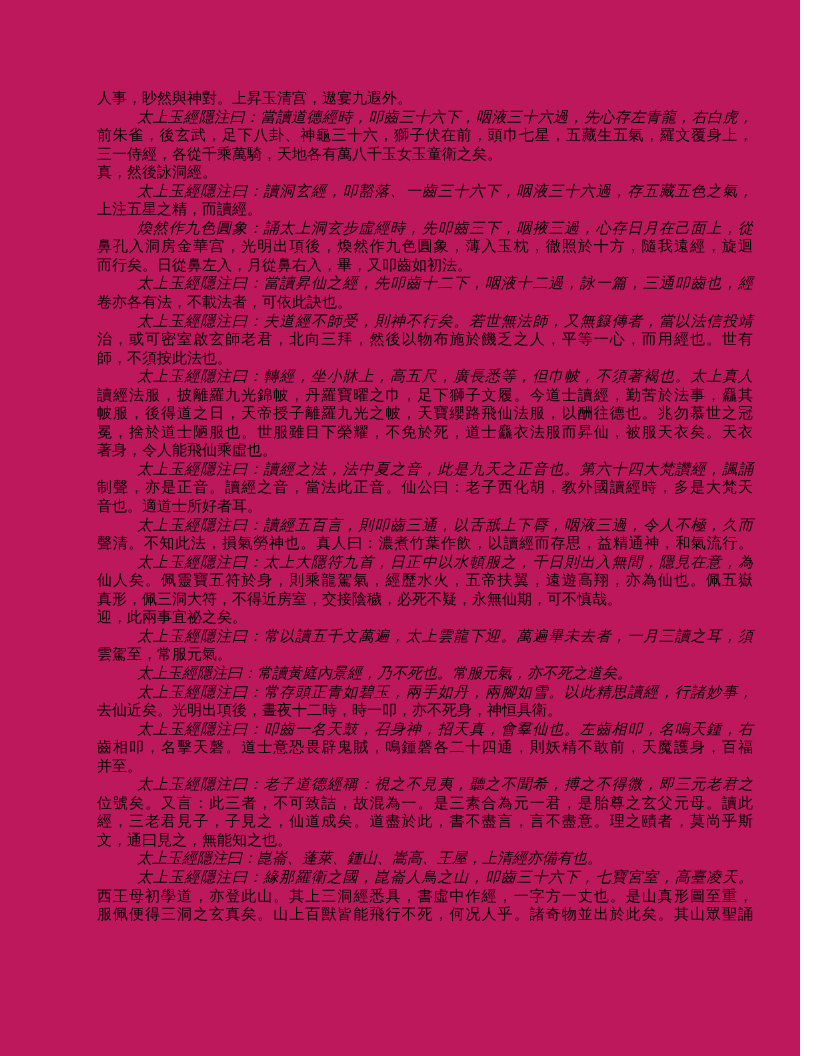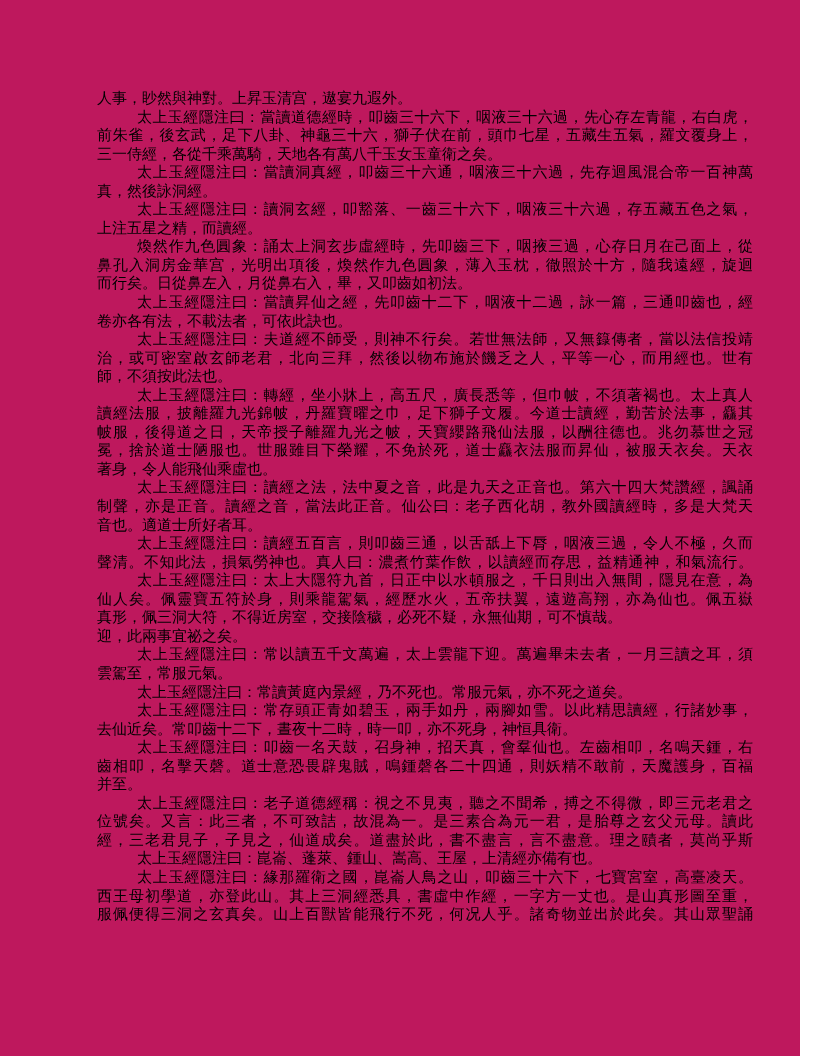--- a/index.html
+++ b/index.html
@@ -25,35 +25,35 @@
   }
   .line {
     height: 18.55px;
     line-height: 18.55px;
     text-align: justify;
     text-align-last: justify;
     letter-spacing: 0;
   }
   .line.indent {
     padding-left: 40px;
+    font-style: italic;
   }
   .line.last {
     text-align-last: left;
   }
 </style>
 </head>
 <body>
 
 <div class="page">
   <div class="textblock">
       <div class="line last">人事，眇然與神對。上昇玉清宫，遨宴九遐外。</div>
       <div class="line indent">太上玉經隱注曰：當讀道德經時，叩齒三十六下，咽液三十六過，先心存左青龍，右白虎，</div>
       <div class="line">前朱雀，後玄武，足下八卦、神龜三十六，獅子伏在前，頭巾七星，五藏生五氣，羅文覆身上，</div>
       <div class="line last">三一侍經，各從千乘萬騎，天地各有萬八千玉女玉童衛之矣。</div>
-      <div class="line indent">太上玉經隱注曰：當讀洞真經，叩齒三十六通，咽液三十六過，先存迴風混合帝一百神萬</div>
       <div class="line last">真，然後詠洞經。</div>
       <div class="line indent">太上玉經隱注曰：讀洞玄經，叩豁落、一齒三十六下，咽液三十六過，存五藏五色之氣，</div>
       <div class="line last">上注五星之精，而讀經。</div>
       <div class="line indent">煥然作九色圓象：誦太上洞玄步虛經時，先叩齒三下，咽掖三過，心存日月在己面上，從</div>
       <div class="line">鼻孔入洞房金華宫，光明出項後，煥然作九色圓象，薄入玉枕，徹照於十方，隨我遠經，旋迴</div>
       <div class="line last">而行矣。日從鼻左入，月從鼻右入，畢，又叩齒如初法。</div>
       <div class="line indent">太上玉經隱注曰：當讀昇仙之經，先叩齒十二下，咽液十二過，詠一篇，三通叩齒也，經</div>
       <div class="line last">卷亦各有法，不載法者，可依此訣也。</div>
       <div class="line indent">太上玉經隱注曰：夫道經不師受，則神不行矣。若世無法師，又無籙傳者，當以法信投靖</div>
       <div class="line">治，或可密室啟玄師老君，北向三拜，然後以物布施於饑乏之人，平等一心，而用經也。世有</div>
@@ -69,25 +69,26 @@
       <div class="line indent">太上玉經隱注曰：讀經五百言，則叩齒三通，以舌舐上下脣，咽液三過，令人不極，久而</div>
       <div class="line">聲清。不知此法，損氣勞神也。真人曰：濃煮竹葉作飲，以讀經而存思，益精通神，和氣流行。</div>
       <div class="line indent">太上玉經隱注曰：太上大隱符九首，日正中以水頓服之，千日則出入無間，隱見在意，為</div>
       <div class="line">仙人矣。佩靈寶五符於身，則乘龍駕氣，經歷水火，五帝扶翼，遠遊高翔，亦為仙也。佩五嶽</div>
       <div class="line last">真形，佩三洞大符，不得近房室，交接陰穢，必死不疑，永無仙期，可不慎哉。</div>
       <div class="line last">迎，此兩事宜祕之矣。</div>
       <div class="line indent">太上玉經隱注曰：常以讀五千文萬遍，太上雲龍下迎。萬遍畢未去者，一月三讀之耳，須</div>
       <div class="line last">雲駕至，常服元氣。</div>
       <div class="line indent last">太上玉經隱注曰：常讀黃庭內景經，乃不死也。常服元氣，亦不死之道矣。</div>
       <div class="line indent">太上玉經隱注曰：常存頭正青如碧玉，兩手如丹，兩腳如雪。以此精思讀經，行諸妙事，</div>
-      <div class="line last">去仙近矣。常叩齒十二下，晝夜十二時，時一叩，亦不死身，神恒具衛。</div>
+      <div class="line last">去仙近矣。光明出項後，晝夜十二時，時一叩，亦不死身，神恒具衛。</div>
       <div class="line indent">太上玉經隱注曰：叩齒一名天鼓，召身神，招天真，會羣仙也。左齒相叩，名鳴天鍾，右</div>
       <div class="line">齒相叩，名擊天磬。道士意恐畏辟鬼賊，鳴鍾磬各二十四通，則妖精不敢前，天魔護身，百福</div>
       <div class="line last">并至。</div>
       <div class="line indent">太上玉經隱注曰：老子道德經稱：視之不見夷，聽之不聞希，搏之不得微，即三元老君之</div>
       <div class="line">位號矣。又言：此三者，不可致詰，故混為一。是三素合為元一君，是胎尊之玄父元母。讀此</div>
       <div class="line">經，三老君見子，子見之，仙道成矣。道盡於此，書不盡言，言不盡意。理之賾者，莫尚乎斯</div>
+      <div class="line last">文，通曰見之，無能知之也。</div>
       <div class="line indent last">太上玉經隱注曰：崑崙、蓬萊、鍾山、嵩高、王屋，上清經亦備有也。</div>
       <div class="line indent">太上玉經隱注曰：緣那羅衛之國，崑崙人鳥之山，叩齒三十六下，七寶宮室，高臺凌天。</div>
       <div class="line">西王母初學道，亦登此山。其上三洞經悉具，書虛中作經，一字方一丈也。是山真形圖至重，</div>
       <div class="line">服佩便得三洞之玄真矣。山上百獸皆能飛行不死，何况人乎。諸奇物並出於此矣。其山眾聖誦</div>
     </div>
 </div>
 
 </body></html>

